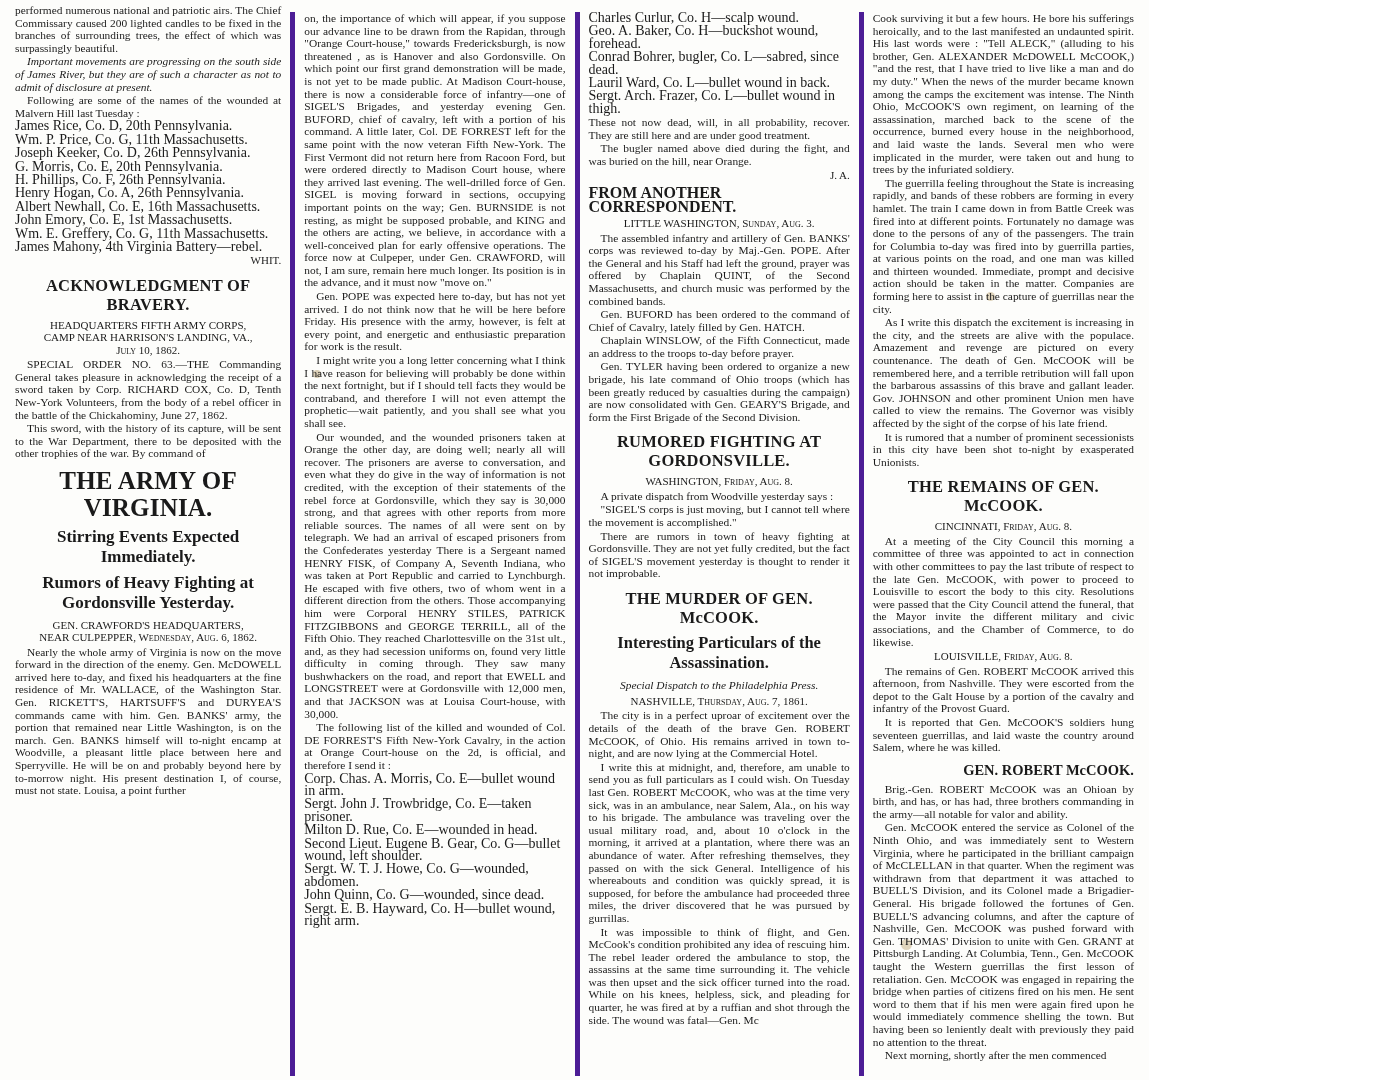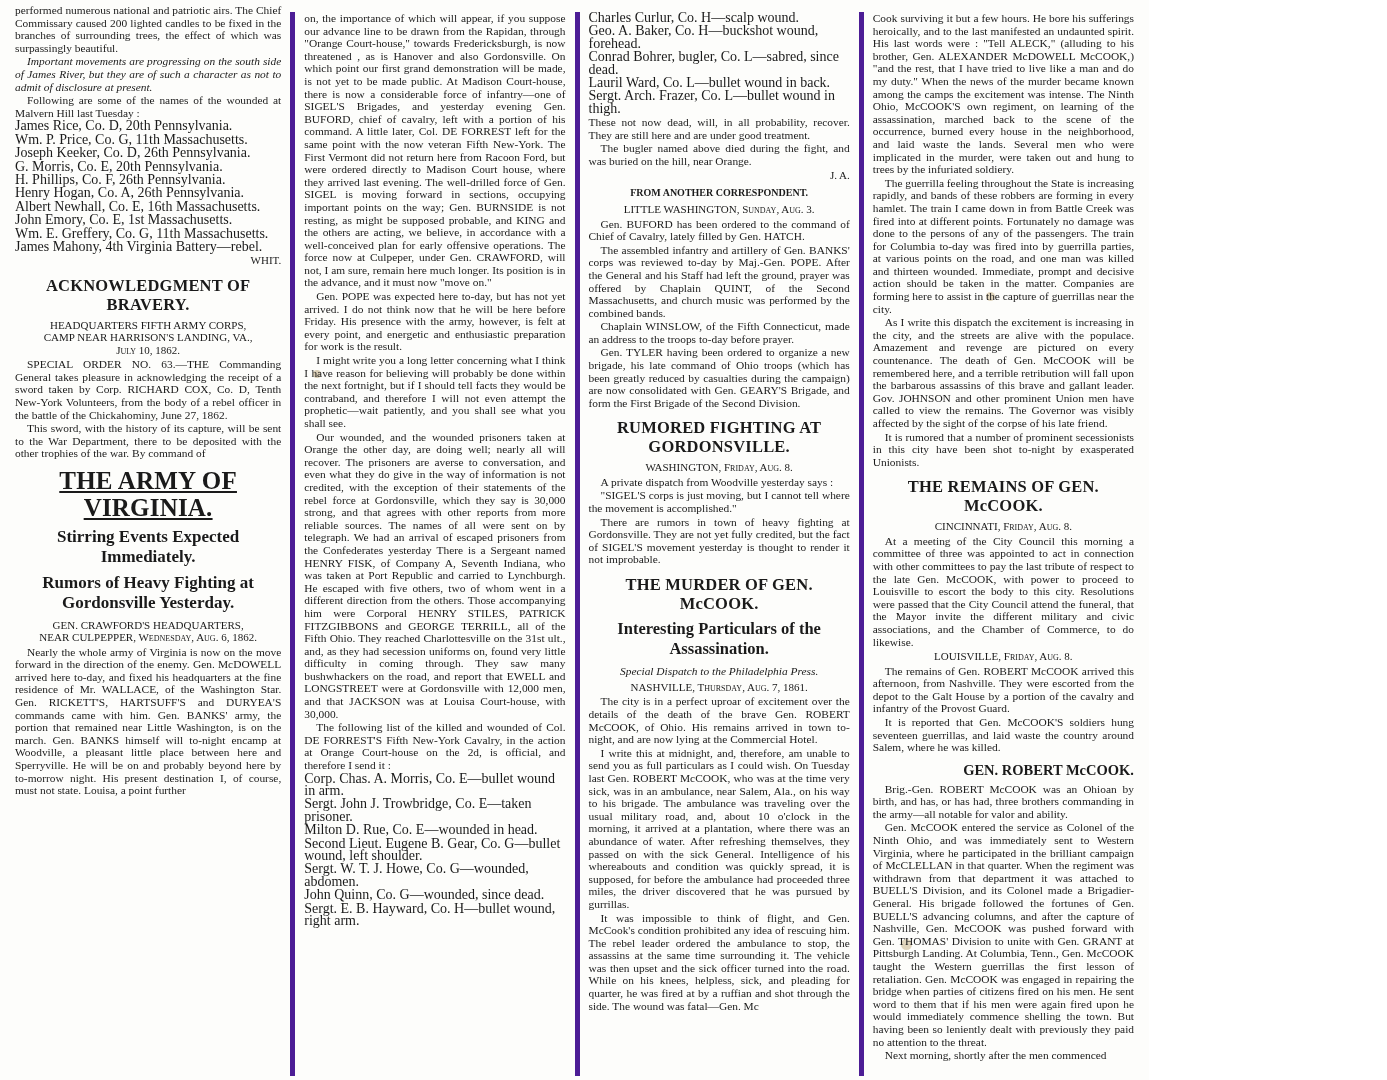--- a/index.html
+++ b/index.html
@@ -51,21 +51,20 @@
   .ital { font-style: italic; }
 
   
   .hl-major {
     font-size: 25px;
     line-height: 27px;
     font-weight: bold;
     text-align: center;
     margin: 7px 0 6px 0;
     letter-spacing: 0.2px;
-    text-decoration: underline;
   }
   .hl-sub {
     font-size: 17px;
     line-height: 20px;
     font-weight: bold;
     text-align: center;
     margin: 6px 0 6px 0;
   }
   .hl-sub2 {
     font-size: 16.5px;
@@ -83,24 +82,24 @@
     letter-spacing: 0.2px;
   }
   .hl-section-sm {
     font-size: 14.5px;
     line-height: 17px;
     font-weight: bold;
     text-align: right;
     margin: 8px 0 4px 0;
   }
   .hl-small {
-    font-size: 10px;
+    font-size: 16px;
     line-height: 14px;
     font-weight: bold;
-    text-align: center;
+    text-align: left;
     margin: 5px 0 3px 0;
     font-variant: small-caps;
   }
   .sub-ital {
     font-size: 11.4px;
     line-height: 13px;
     font-style: italic;
     text-align: center;
     margin: 2px 0 3px 0;
   }
@@ -206,22 +205,22 @@
         <p>Sergt. Arch. Frazer, Co. L—bullet wound in thigh.</p>
       </div>
       <p class="noindent">These not now dead, will, in all probability, recover.  They are still here and are under good treatment.</p>
       <p class="indent">The bugler named above died during the fight, and was buried on the hill, near Orange.</p>
       <div class="signature">J. A.</div>
 
       <div class="hl-small">FROM ANOTHER CORRESPONDENT.</div>
       <div class="head-block">
         <div>LITTLE WASHINGTON, Sunday, Aug. 3.</div>
       </div>
+      <p class="indent">The assembled infantry and artillery of Gen. BANKS' corps was reviewed to-day by Maj.-Gen. POPE. After the General and his Staff had left the ground, prayer was offered by Chaplain QUINT, of the Second Massachusetts, and church music was performed by the combined bands.</p>
       <p class="indent">Gen. BUFORD has been ordered to the command of Chief of Cavalry, lately filled by Gen. HATCH.</p>
-      <p class="indent">The assembled infantry and artillery of Gen. BANKS' corps was reviewed to-day by Maj.-Gen. POPE. After the General and his Staff had left the ground, prayer was offered by Chaplain QUINT, of the Second Massachusetts, and church music was performed by the combined bands.</p>
       <p class="indent">Chaplain WINSLOW, of the Fifth Connecticut, made an address to the troops to-day before prayer.</p>
       <p class="indent">Gen. TYLER having been ordered to organize a new brigade, his late command of Ohio troops (which has been greatly reduced by casualties during the campaign) are now consolidated with Gen. GEARY'S Brigade, and form the First Brigade of the Second Division.</p>
 
       <div class="hl-section">RUMORED FIGHTING AT GORDONSVILLE.</div>
       <div class="head-block">
         <div>WASHINGTON, Friday, Aug. 8.</div>
       </div>
       <p class="indent">A private dispatch from Woodville yesterday says :</p>
       <p class="indent">"SIGEL'S corps is just moving, but I cannot tell where the movement is accomplished."</p>
       <p class="indent">There are rumors in town of heavy fighting at Gordonsville.  They are not yet fully credited, but the fact of SIGEL'S movement yesterday is thought to render it not improbable.</p>

